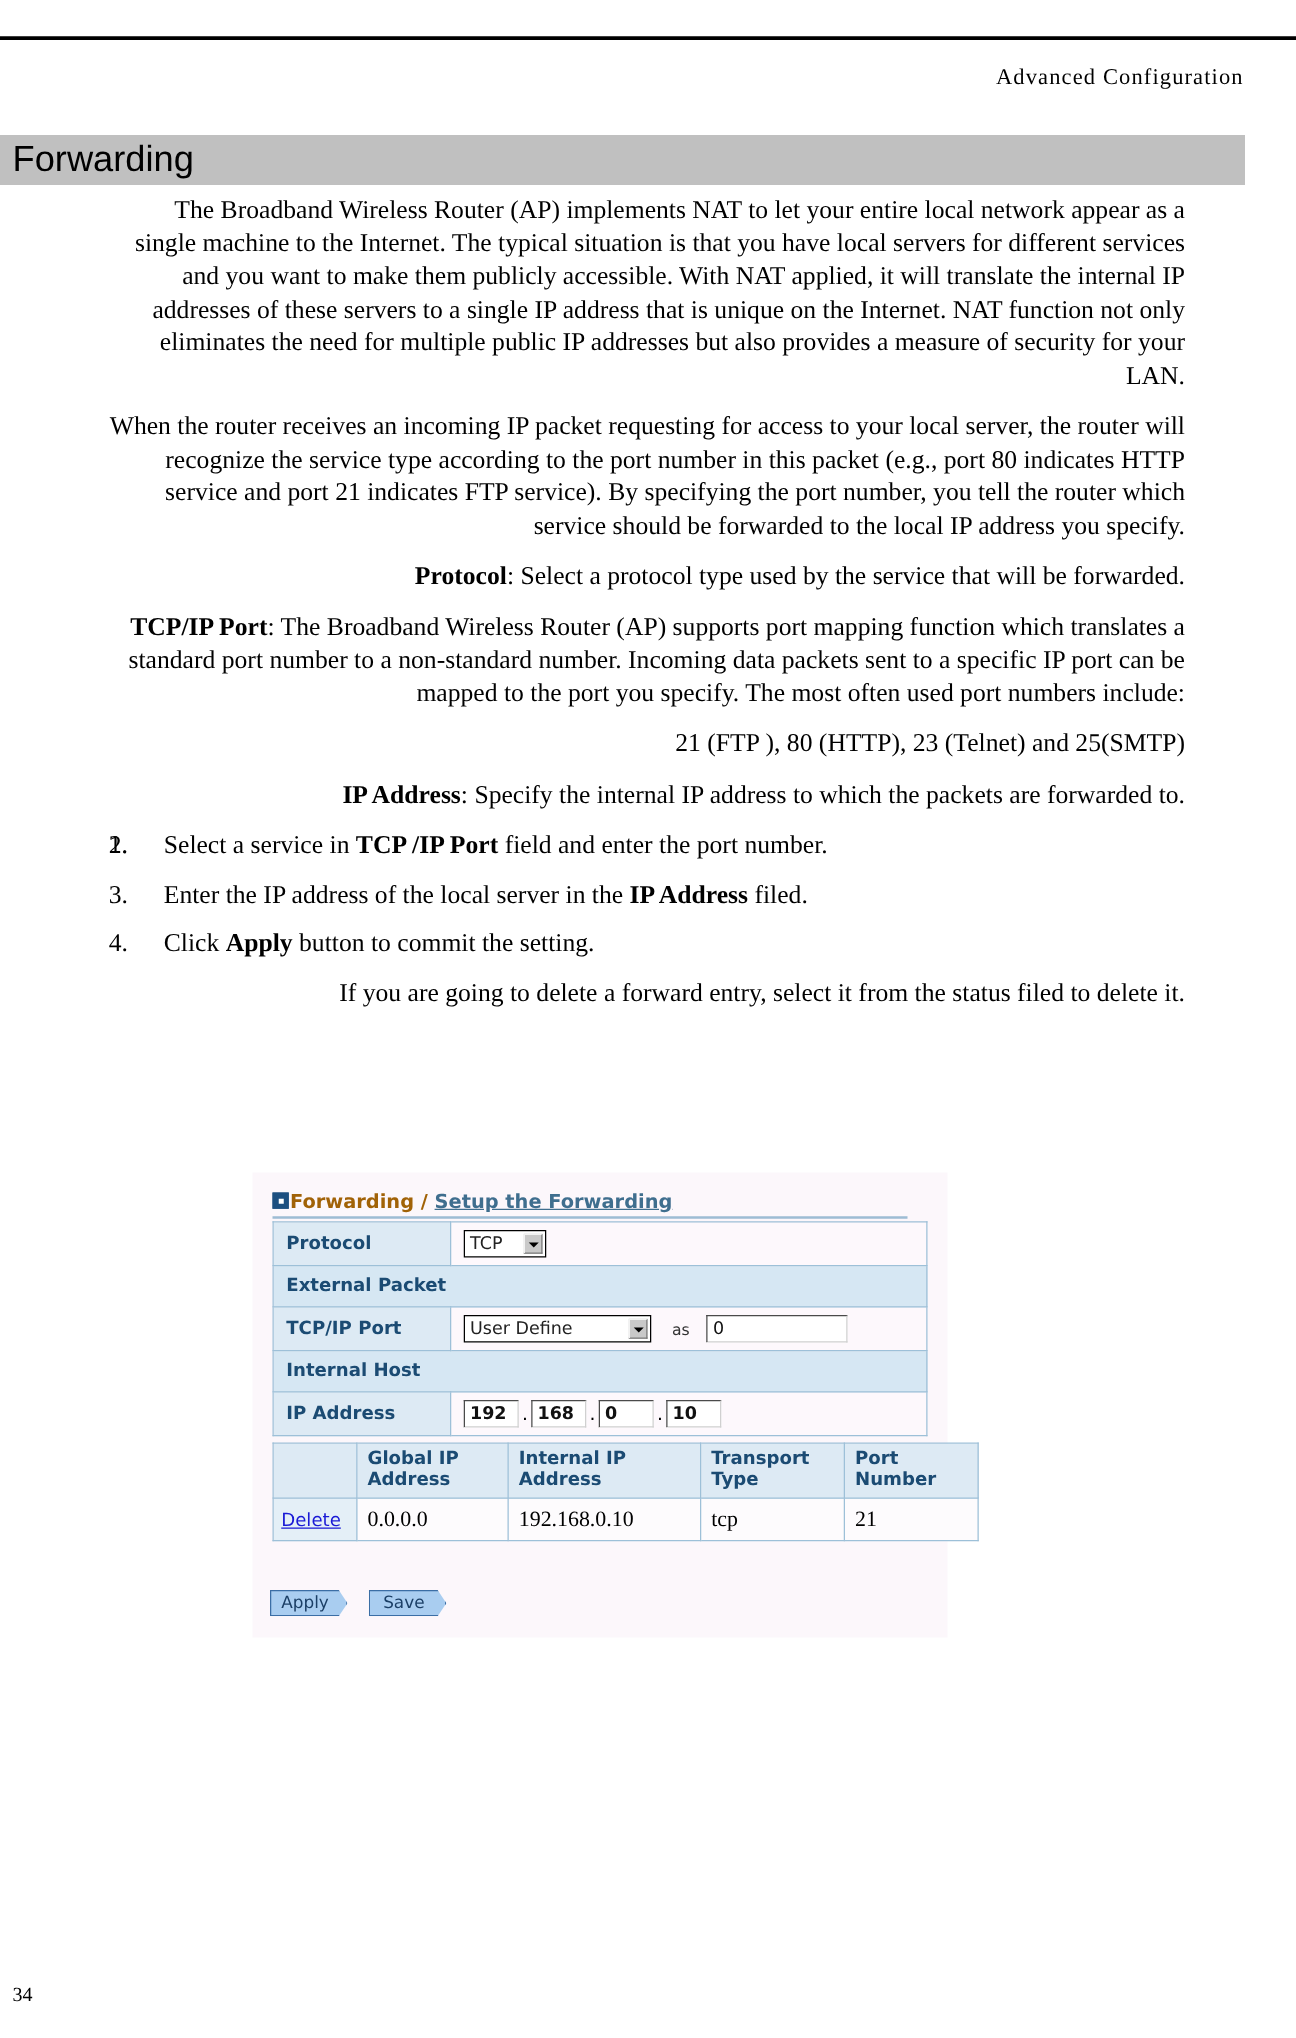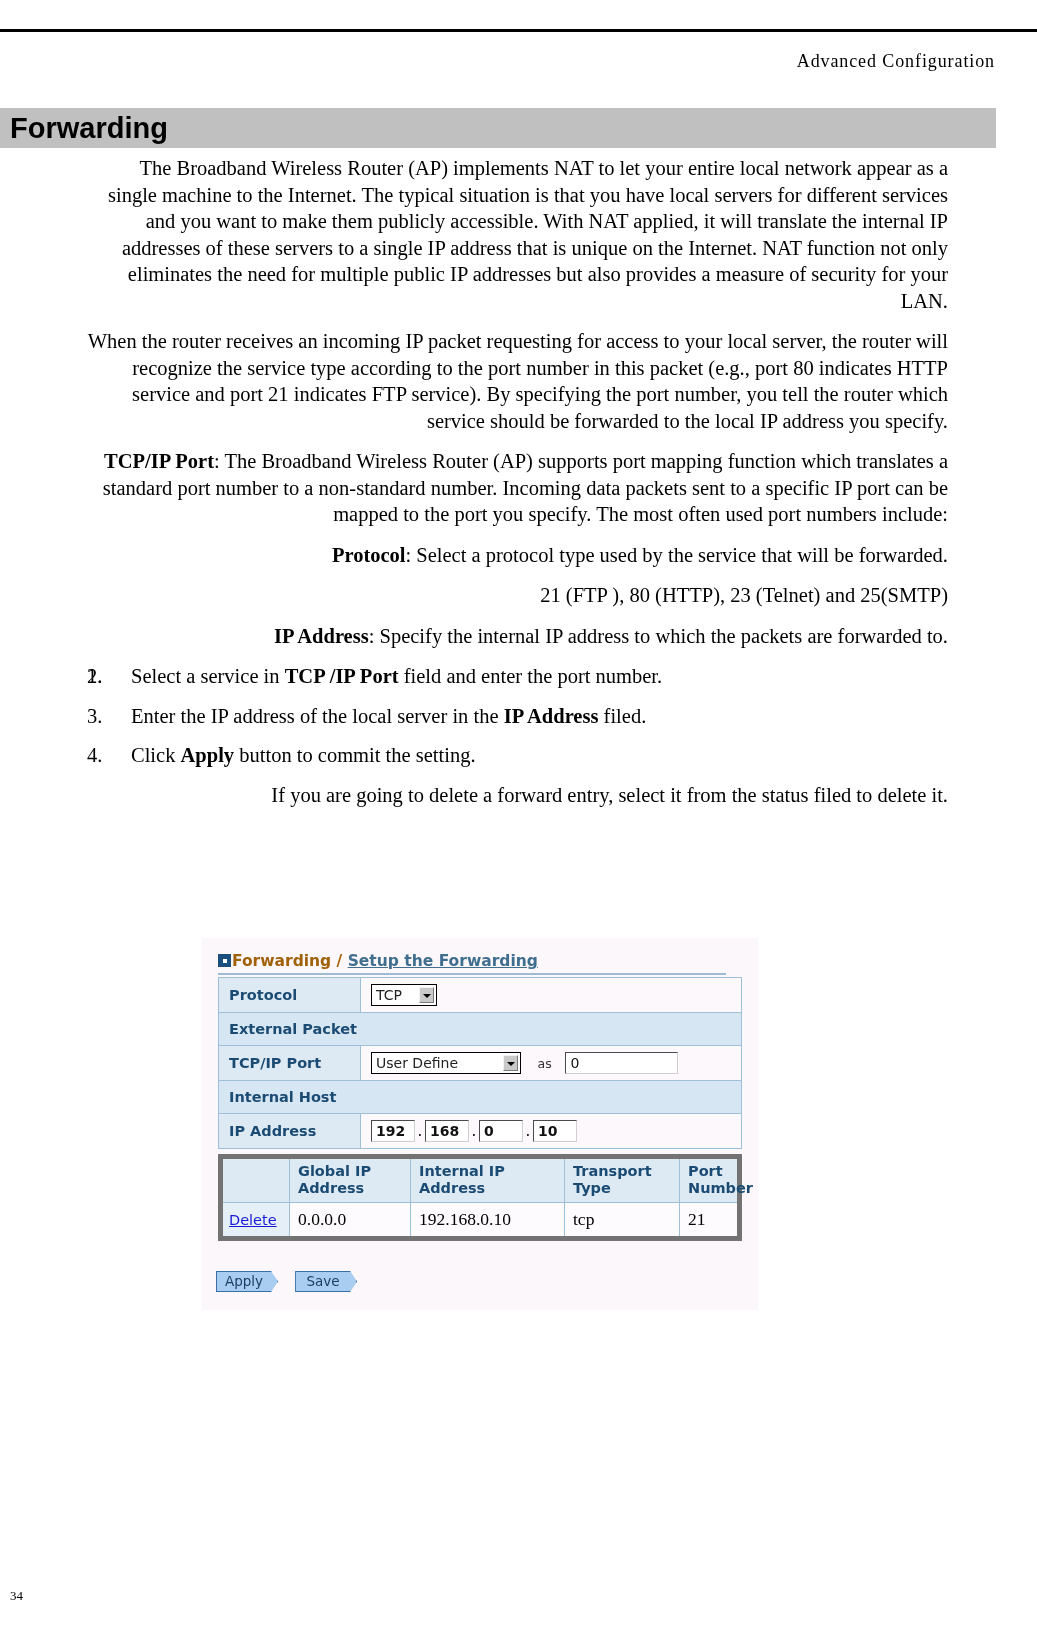--- a/index.html
+++ b/index.html
@@ -58,21 +58,21 @@
     width: 996px;
     height: 40px;
     background: #c0c0c0;
   }
   .section-band .section-title {
     position: absolute;
     left: 10px;
     top: 2px;
     font-family: "Liberation Sans", "DejaVu Sans", sans-serif;
     font-size: 29px;
-    font-weight: 700;
+    font-weight: 400;
     color: #000;
     line-height: 36px;
     white-space: nowrap;
   }
 
   
   .content {
     position: absolute;
     top: 155px;
     left: 86px;
@@ -269,23 +269,23 @@
     font-size: 15px;
     color: #000;
     vertical-align: middle;
   }
 
   
   .res-table {
     position: absolute;
     left: 16px;
     top: 216px;
-    width: 524px;
+    width: 565px;
     border-collapse: collapse;
-    border: 5px solid #737373;
+    border: 1px solid #737373;
     table-layout: fixed;
   }
   .res-table th {
     background: #ddeaf4;
     border: 1px solid #9dc0d8;
     color: #1b4b73;
     font-weight: bold;
     font-size: 14.5px;
     text-align: left;
     padding: 4px 0 5px 8px;
@@ -342,21 +342,21 @@
     clip-path: polygon(0 0, calc(100% - 7px) 0, 100% 50%, calc(100% - 7px) 100%, 0 100%);
     padding-right: 6px;
   }
 
   
   .page-number {
     position: absolute;
     left: 10px;
     top: 1588px;
     font-family: "Liberation Serif", "DejaVu Serif", serif;
-    font-size: 13px;
+    font-size: 16px;
     color: #000;
   }
 </style>
 </head>
 <body>
 
 <div class="page">
 
   <div class="doc-header">
     <span class="hdr-text">Advanced Configuration</span>
@@ -366,23 +366,23 @@
   <div class="section-band">
     <div class="section-title">Forwarding</div>
   </div>
 
   <div class="content">
 
     <p class="para">The Broadband Wireless Router (AP) implements NAT to let your entire local network appear as a single machine to the Internet. The typical situation is that you have local servers for different services and you want to make them publicly accessible. With NAT applied, it will translate the internal IP addresses of these servers to a single IP address that is unique on the Internet. NAT function not only eliminates the need for multiple public IP addresses but also provides a measure of security for your LAN.</p>
 
     <p class="para">When the router receives an incoming IP packet requesting for access to your local server, the router will recognize the service type according to the port number in this packet (e.g., port 80 indicates HTTP service and port 21 indicates FTP service). By specifying the port number, you tell the router which service should be forwarded to the local IP address you specify.</p>
 
+    <p class="para"><span class="b">Protocol</span><span>: Select a protocol type used by the service that will be forwarded.</span></p>
+
     <p class="para"><span class="b">TCP/IP Port</span><span>: The Broadband Wireless Router (AP) supports port mapping function which translates a standard port number to a non-standard number. Incoming data packets sent to a specific IP port can be mapped to the port you specify. The most often used port numbers include:</span></p>
-
-    <p class="para"><span class="b">Protocol</span><span>: Select a protocol type used by the service that will be forwarded.</span></p>
 
     <p class="para">21 (FTP ), 80 (HTTP), 23 (Telnet) and 25(SMTP)</p>
 
     <p class="para"><span class="b">IP Address</span><span>: Specify the internal IP address to which the packets are forwarded to.</span></p>
 
 
     <ol class="ol">
       <li>
         <span class="num">1.</span>
       </li>

